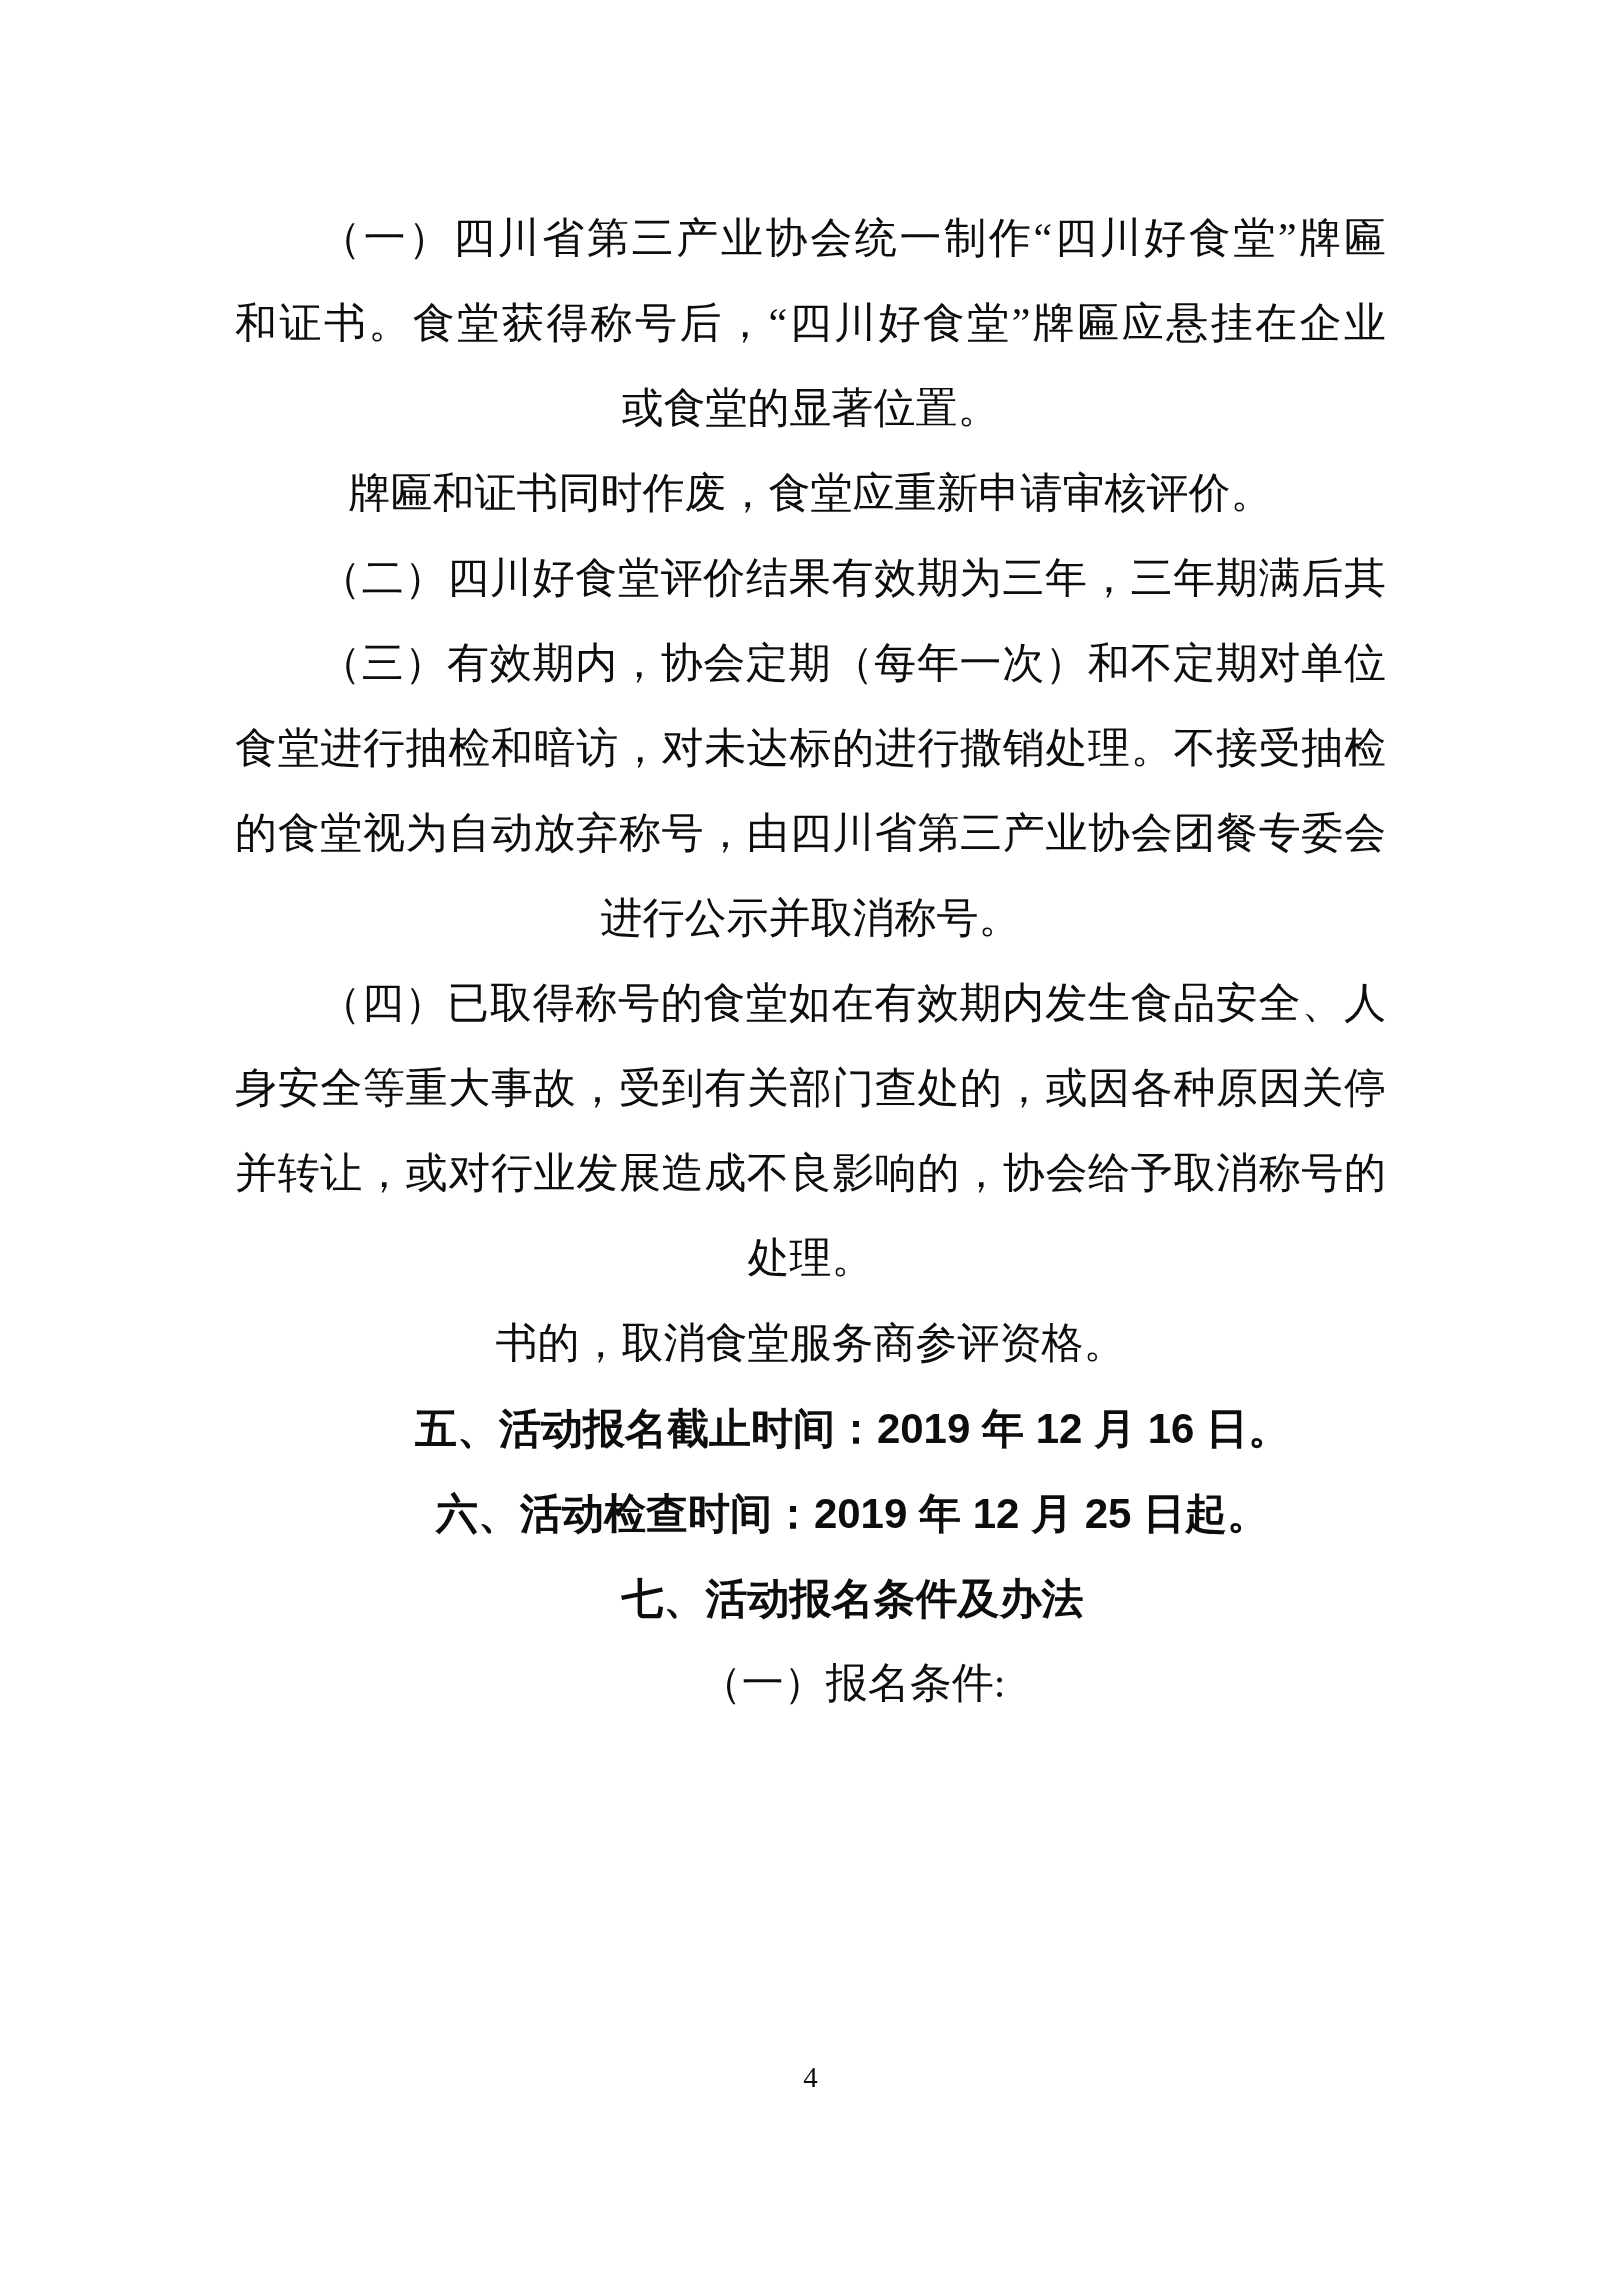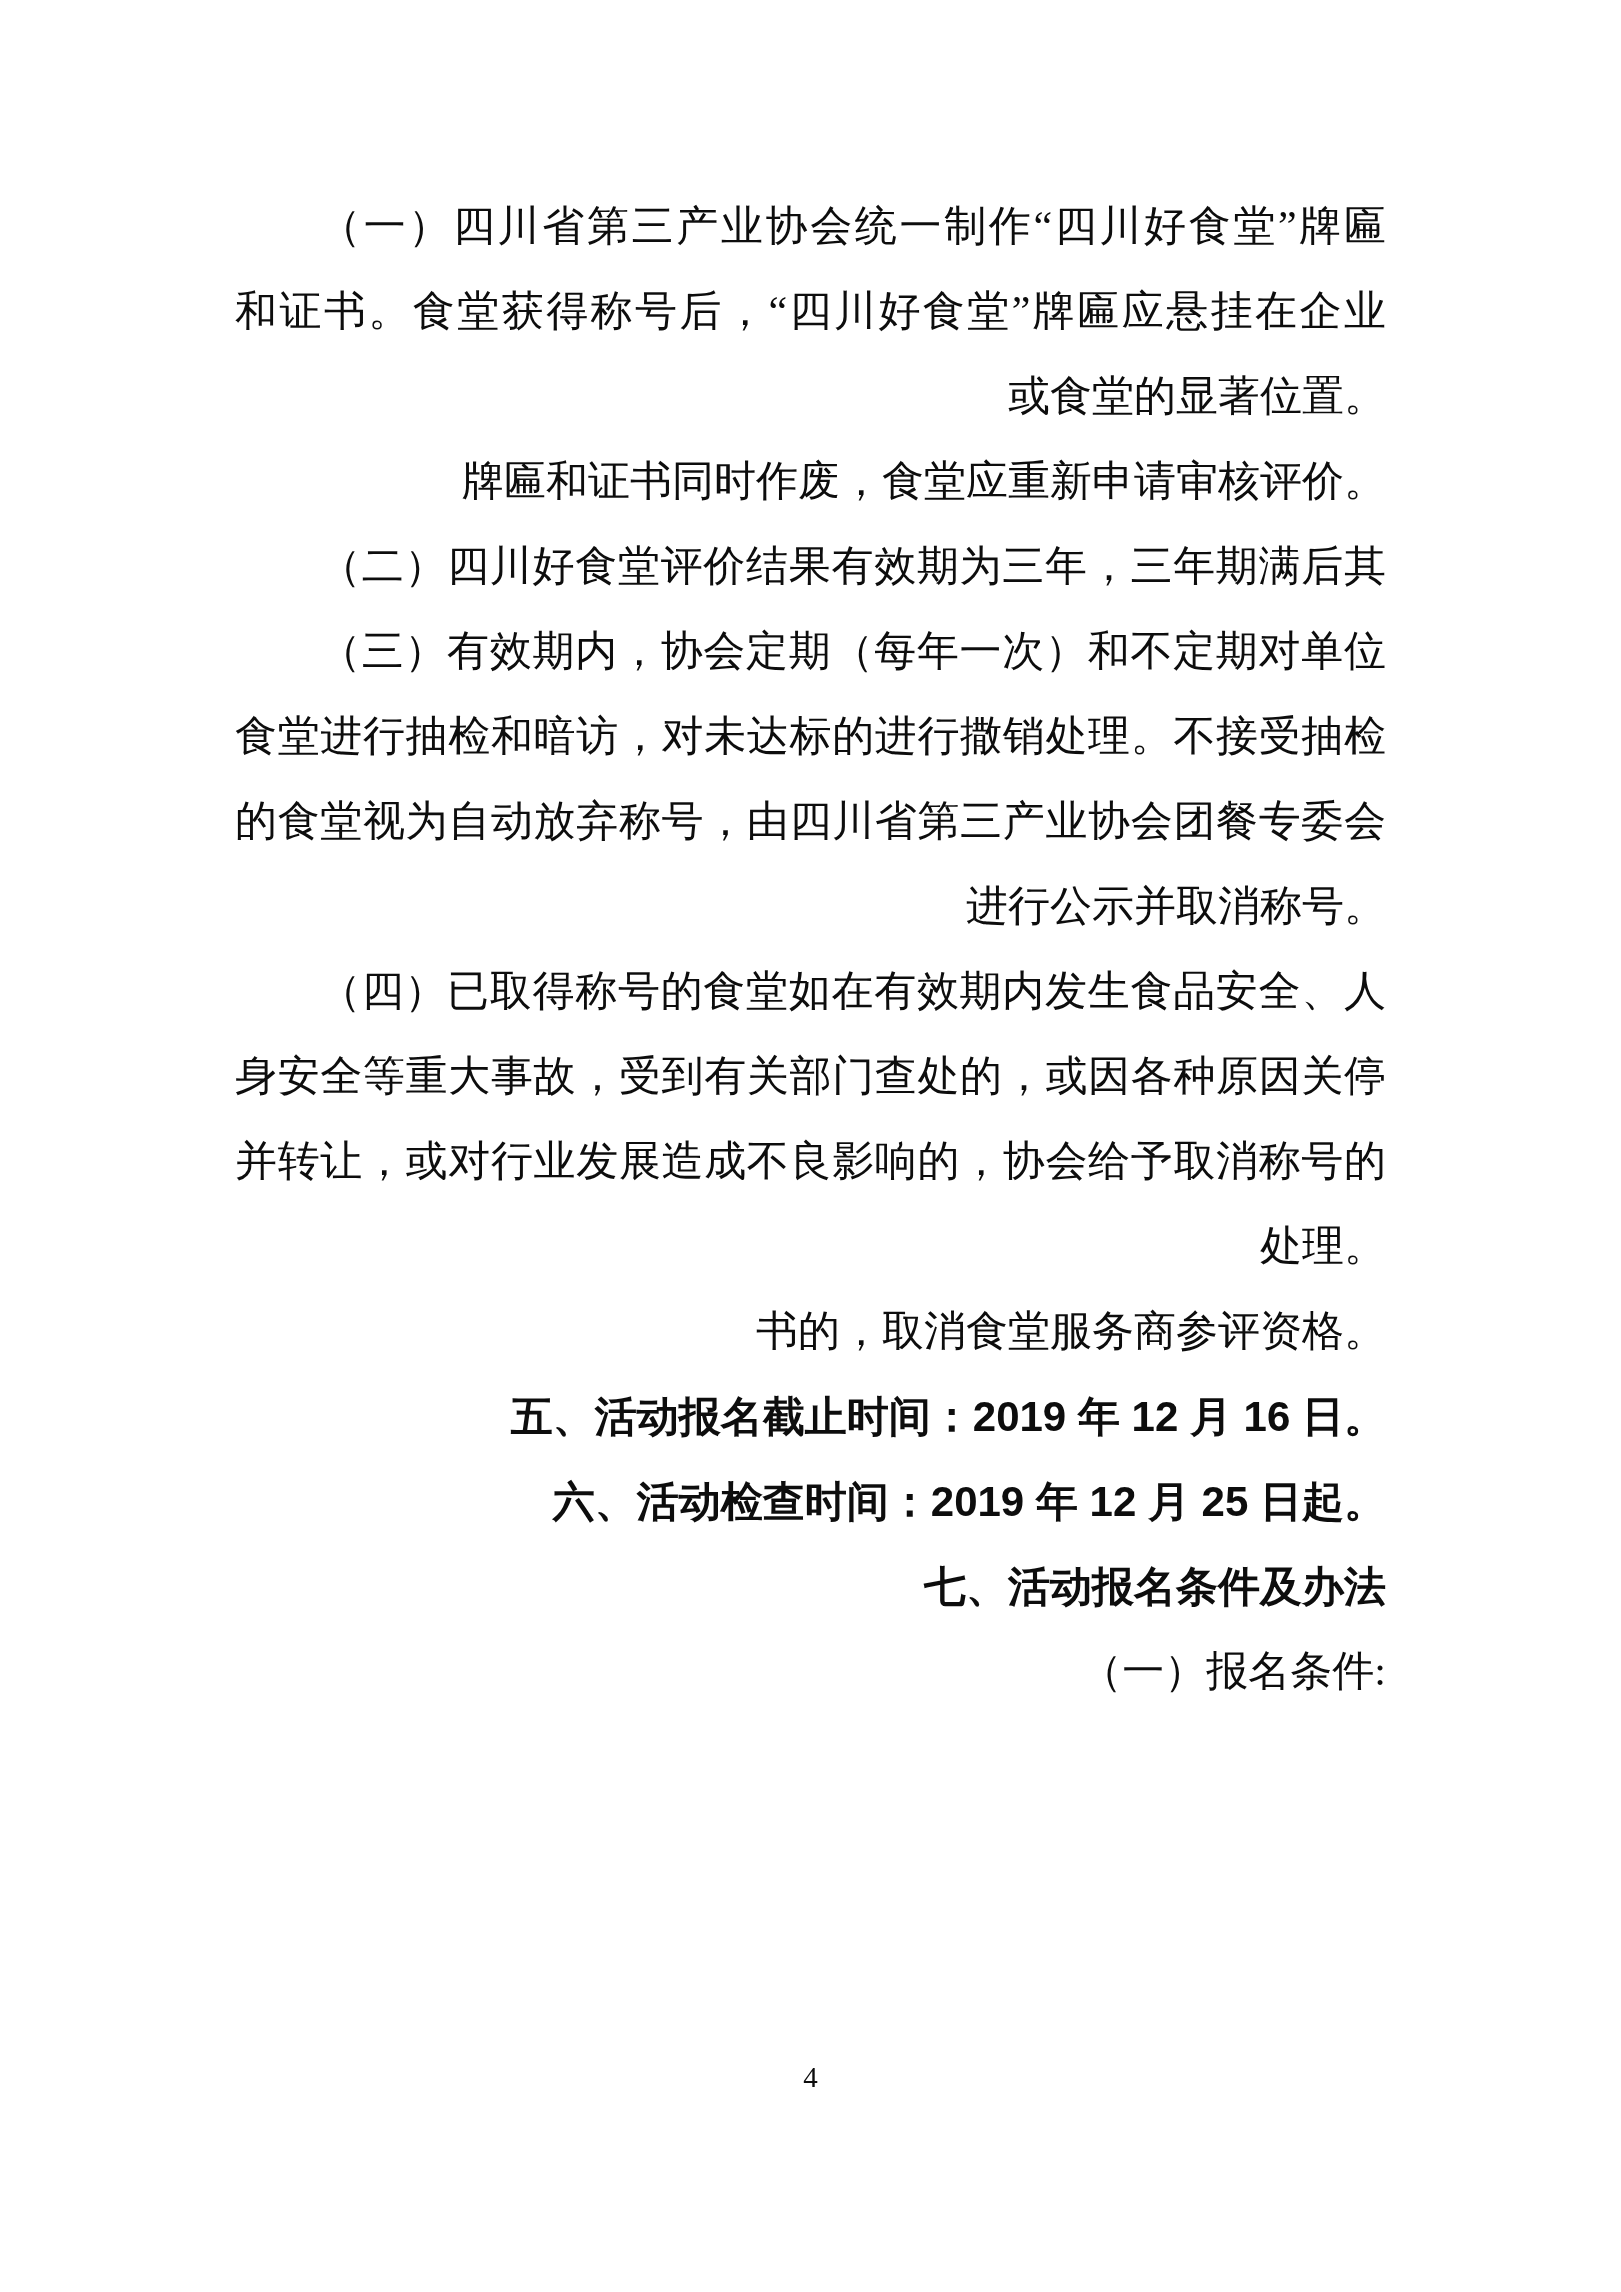--- a/index.html
+++ b/index.html
@@ -12,30 +12,30 @@
     width: 1621px;
     height: 2293px;
     background: #ffffff;
     overflow: hidden;
     font-family: "Liberation Serif", "DejaVu Serif", serif;
     color: #0d0d0d;
   }
   .body-text {
     position: absolute;
     left: 235px;
-    top: 184px;
+    top: 196px;
     width: 1151px;
     font-size: 42px;
     line-height: 85px;
   }
   .para { margin: 0; padding: 0; }
   .line {
     height: 85px;
     overflow: hidden;
-    text-align: right;
+    text-align: center;
   }
   .line.indent { text-indent: 2em; }
   .line.justify {
     text-align: justify;
     text-align-last: justify;
   }
   .para.heading .line {
     font-family: "Liberation Sans", "DejaVu Sans", sans-serif;
     font-weight: 700;
   }

